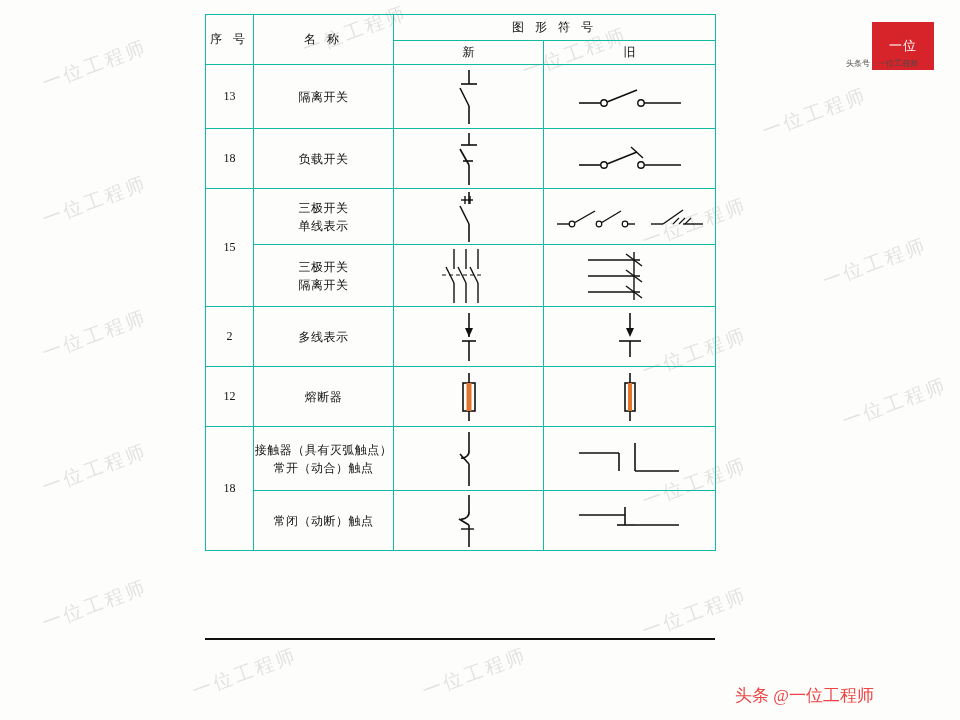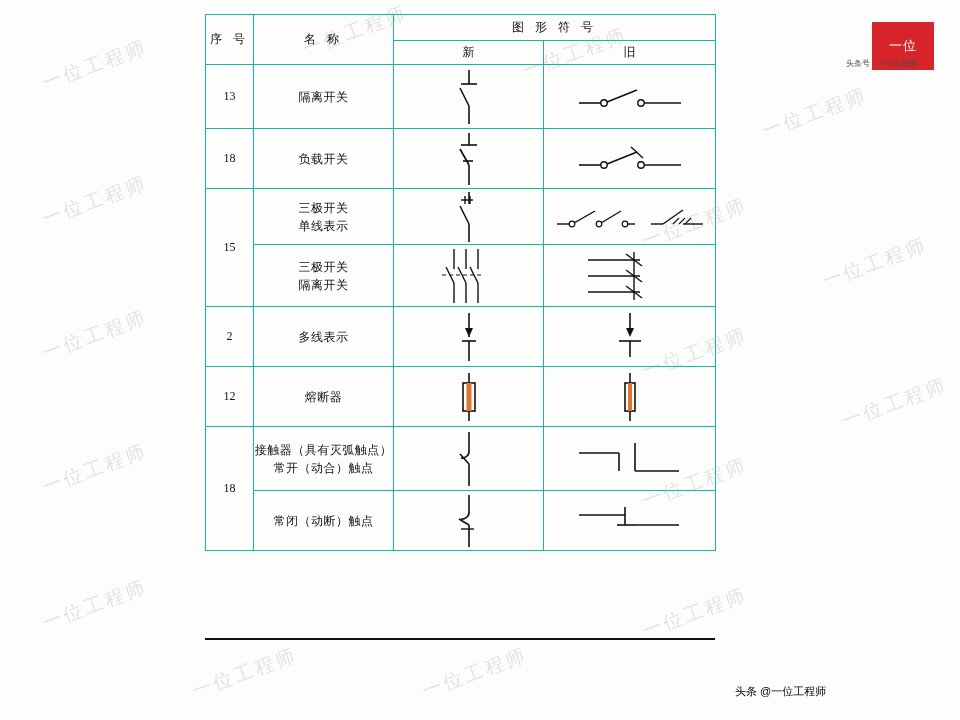--- a/index.html
+++ b/index.html
@@ -56,25 +56,25 @@
     z-index: 8;
     white-space: nowrap;
     font-family: "Liberation Serif", serif;
   }
 
   
   .credit {
     position: absolute;
     left: 735px;
     top: 684px;
-    font-size: 11px;
-    color: #000000;
+    font-size: 17px;
+    color: #ef4444;
     z-index: 8;
     white-space: nowrap;
-    font-family: Liberation Sans, sans-serif;
+    font-family: Liberation Serif, serif;
   }
 
   
   .sheet {
     position: absolute;
     left: 205px;
     top: 14px;
     width: 510px;
     z-index: 6;
   }

